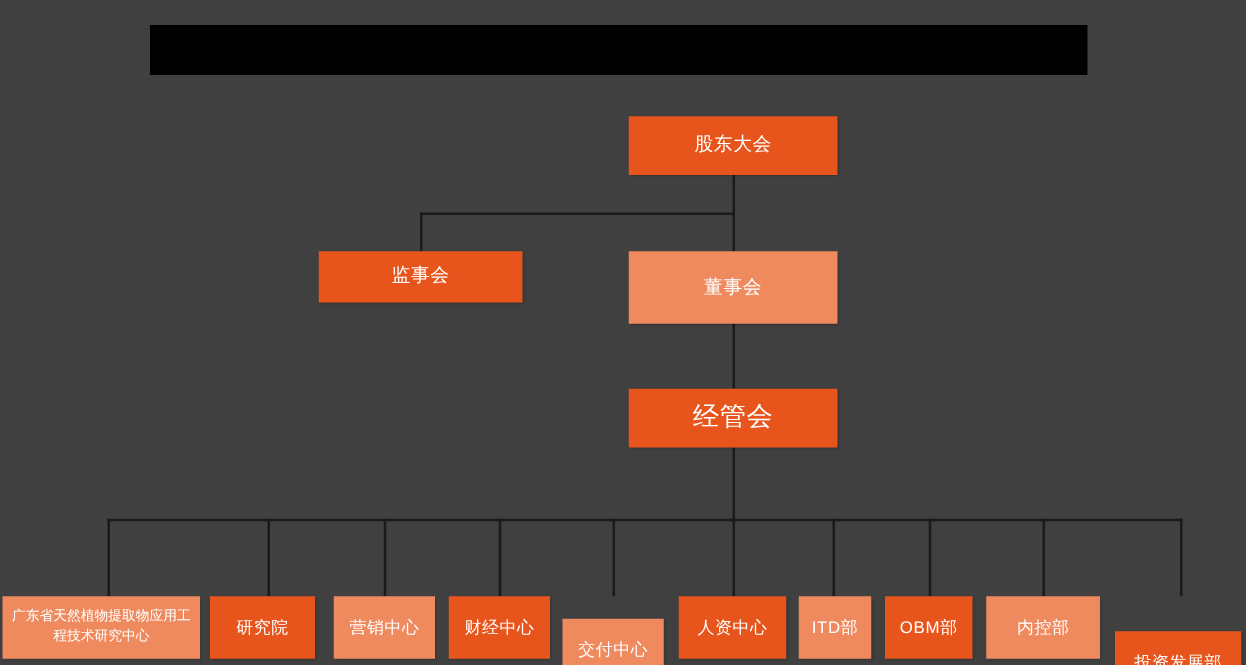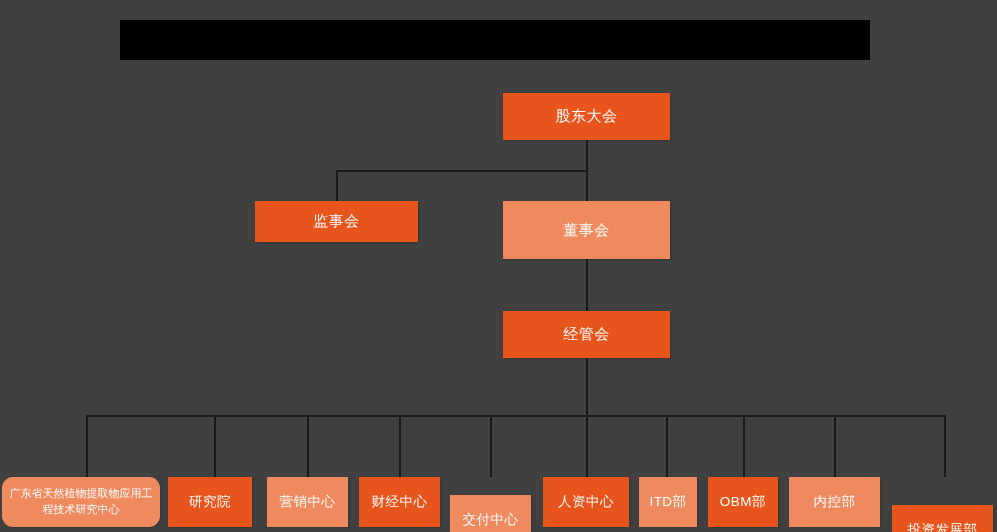--- a/index.html
+++ b/index.html
@@ -38,23 +38,23 @@
     letter-spacing: 0.5px;
     z-index: 3;
   }
   .node.dark  { background: #e8551c; }
   .node.light { background: #ef8a5f; }
 
   .node .label { display: block; padding: 0 3px; }
 
   .lvl1 { font-size: 15px; }
   .lvl2 { font-size: 15px; }
-  .lvl3 { font-size: 15px; }
+  .lvl3 { font-size: 21px; }
   .leaf { font-size: 13.5px; }
-  .leaf.tiny { font-size: 11px; line-height: 1.45; letter-spacing: 0px; border-radius: 11px; }
+  .leaf.tiny { font-size: 11px; line-height: 1.45; letter-spacing: 0px; }
 
   .conn {
     position: absolute;
     background: #1a1a1a;
     z-index: 1;
   }
   .conn.v { width: 2px; }
   .conn.h { height: 2px; }
 </style>
 </head>

